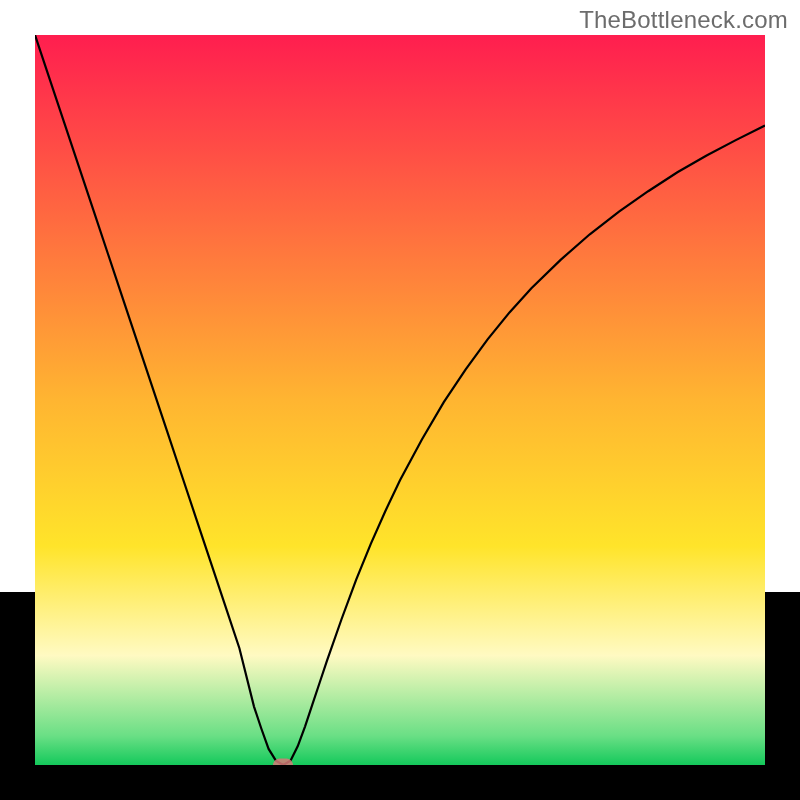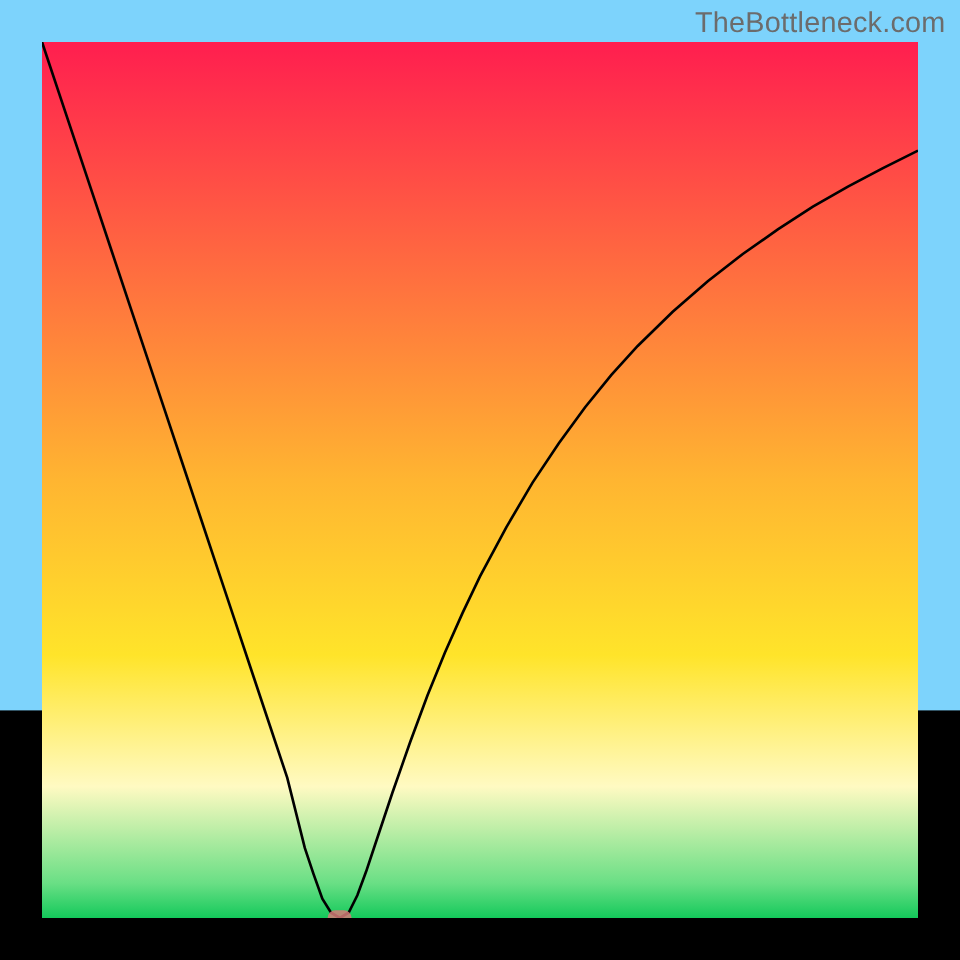--- a/index.html
+++ b/index.html
@@ -10,21 +10,21 @@
     background: #000;
     overflow: hidden;
     font-family: Arial, Helvetica, sans-serif;
   }
   .frame {
     position: absolute;
     left: 0;
     top: 0;
     width: 800px;
     height: 592px;
-    background: #7dd3fc;
+    background: #ffffff;
   }
   .plot-area {
     position: absolute;
     left: 35px;
     top: 35px;
     width: 730px;
     height: 730px;
     overflow: hidden;
   }
   .gradient {

